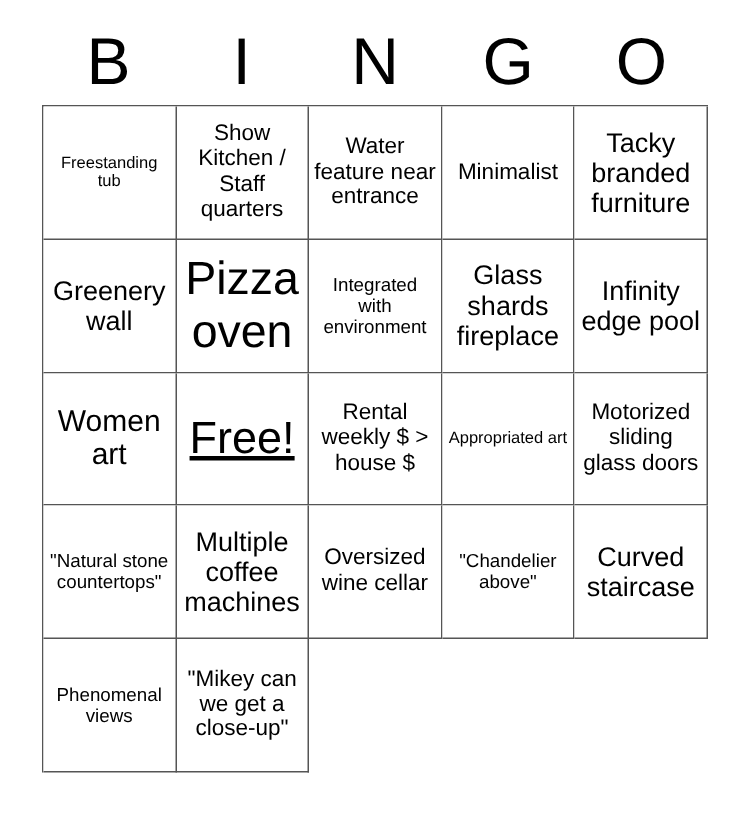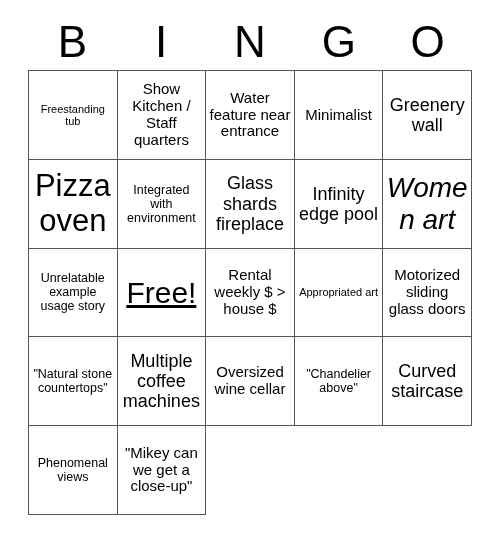--- a/index.html
+++ b/index.html
@@ -79,21 +79,21 @@
     line-height: 1.12;
     word-wrap: break-word;
     color: #000000;
   }
 
   
   .fs-xs  .cell-text { font-size: 11px; }
   .fs-s   .cell-text { font-size: 12.5px; }
   .fs-m   .cell-text { font-size: 15px; }
   .fs-l   .cell-text { font-size: 18px; }
-  .fs-xl  .cell-text { font-size: 28px; font-style: italic; }
+  .fs-xl  .cell-text { font-size: 20px; }
   .fs-xxl .cell-text { font-size: 31px; }
   .fs-free .cell-text { font-size: 30px; text-decoration: underline; }
 </style>
 </head>
 <body>
 
 <div id="bingo-card">
 
   <div id="bingo-header">
     <div class="header-letter">B</div>
@@ -110,39 +110,39 @@
       <div class="bingo-cell fs-m">
         <span class="cell-text">Show Kitchen / Staff quarters</span>
       </div>
       <div class="bingo-cell fs-m">
         <span class="cell-text">Water feature near entrance</span>
       </div>
       <div class="bingo-cell fs-m">
         <span class="cell-text">Minimalist</span>
       </div>
       <div class="bingo-cell fs-l">
+        <span class="cell-text">Tacky branded furniture</span>
+      </div>
+      <div class="bingo-cell fs-l">
         <span class="cell-text">Greenery wall</span>
       </div>
       <div class="bingo-cell fs-xxl">
         <span class="cell-text">Pizza oven</span>
       </div>
       <div class="bingo-cell fs-s">
         <span class="cell-text">Integrated with environment</span>
       </div>
       <div class="bingo-cell fs-l">
         <span class="cell-text">Glass shards fireplace</span>
       </div>
       <div class="bingo-cell fs-l">
         <span class="cell-text">Infinity edge pool</span>
       </div>
       <div class="bingo-cell fs-xl">
         <span class="cell-text">Women art</span>
-      </div>
-      <div class="bingo-cell fs-s">
-        <span class="cell-text">Unrelatable example usage story</span>
       </div>
       <div class="bingo-cell fs-free">
         <span class="cell-text">Free!</span>
       </div>
       <div class="bingo-cell fs-m">
         <span class="cell-text">Rental weekly $ &gt; house $</span>
       </div>
       <div class="bingo-cell fs-xs">
         <span class="cell-text">Appropriated art</span>
       </div>

